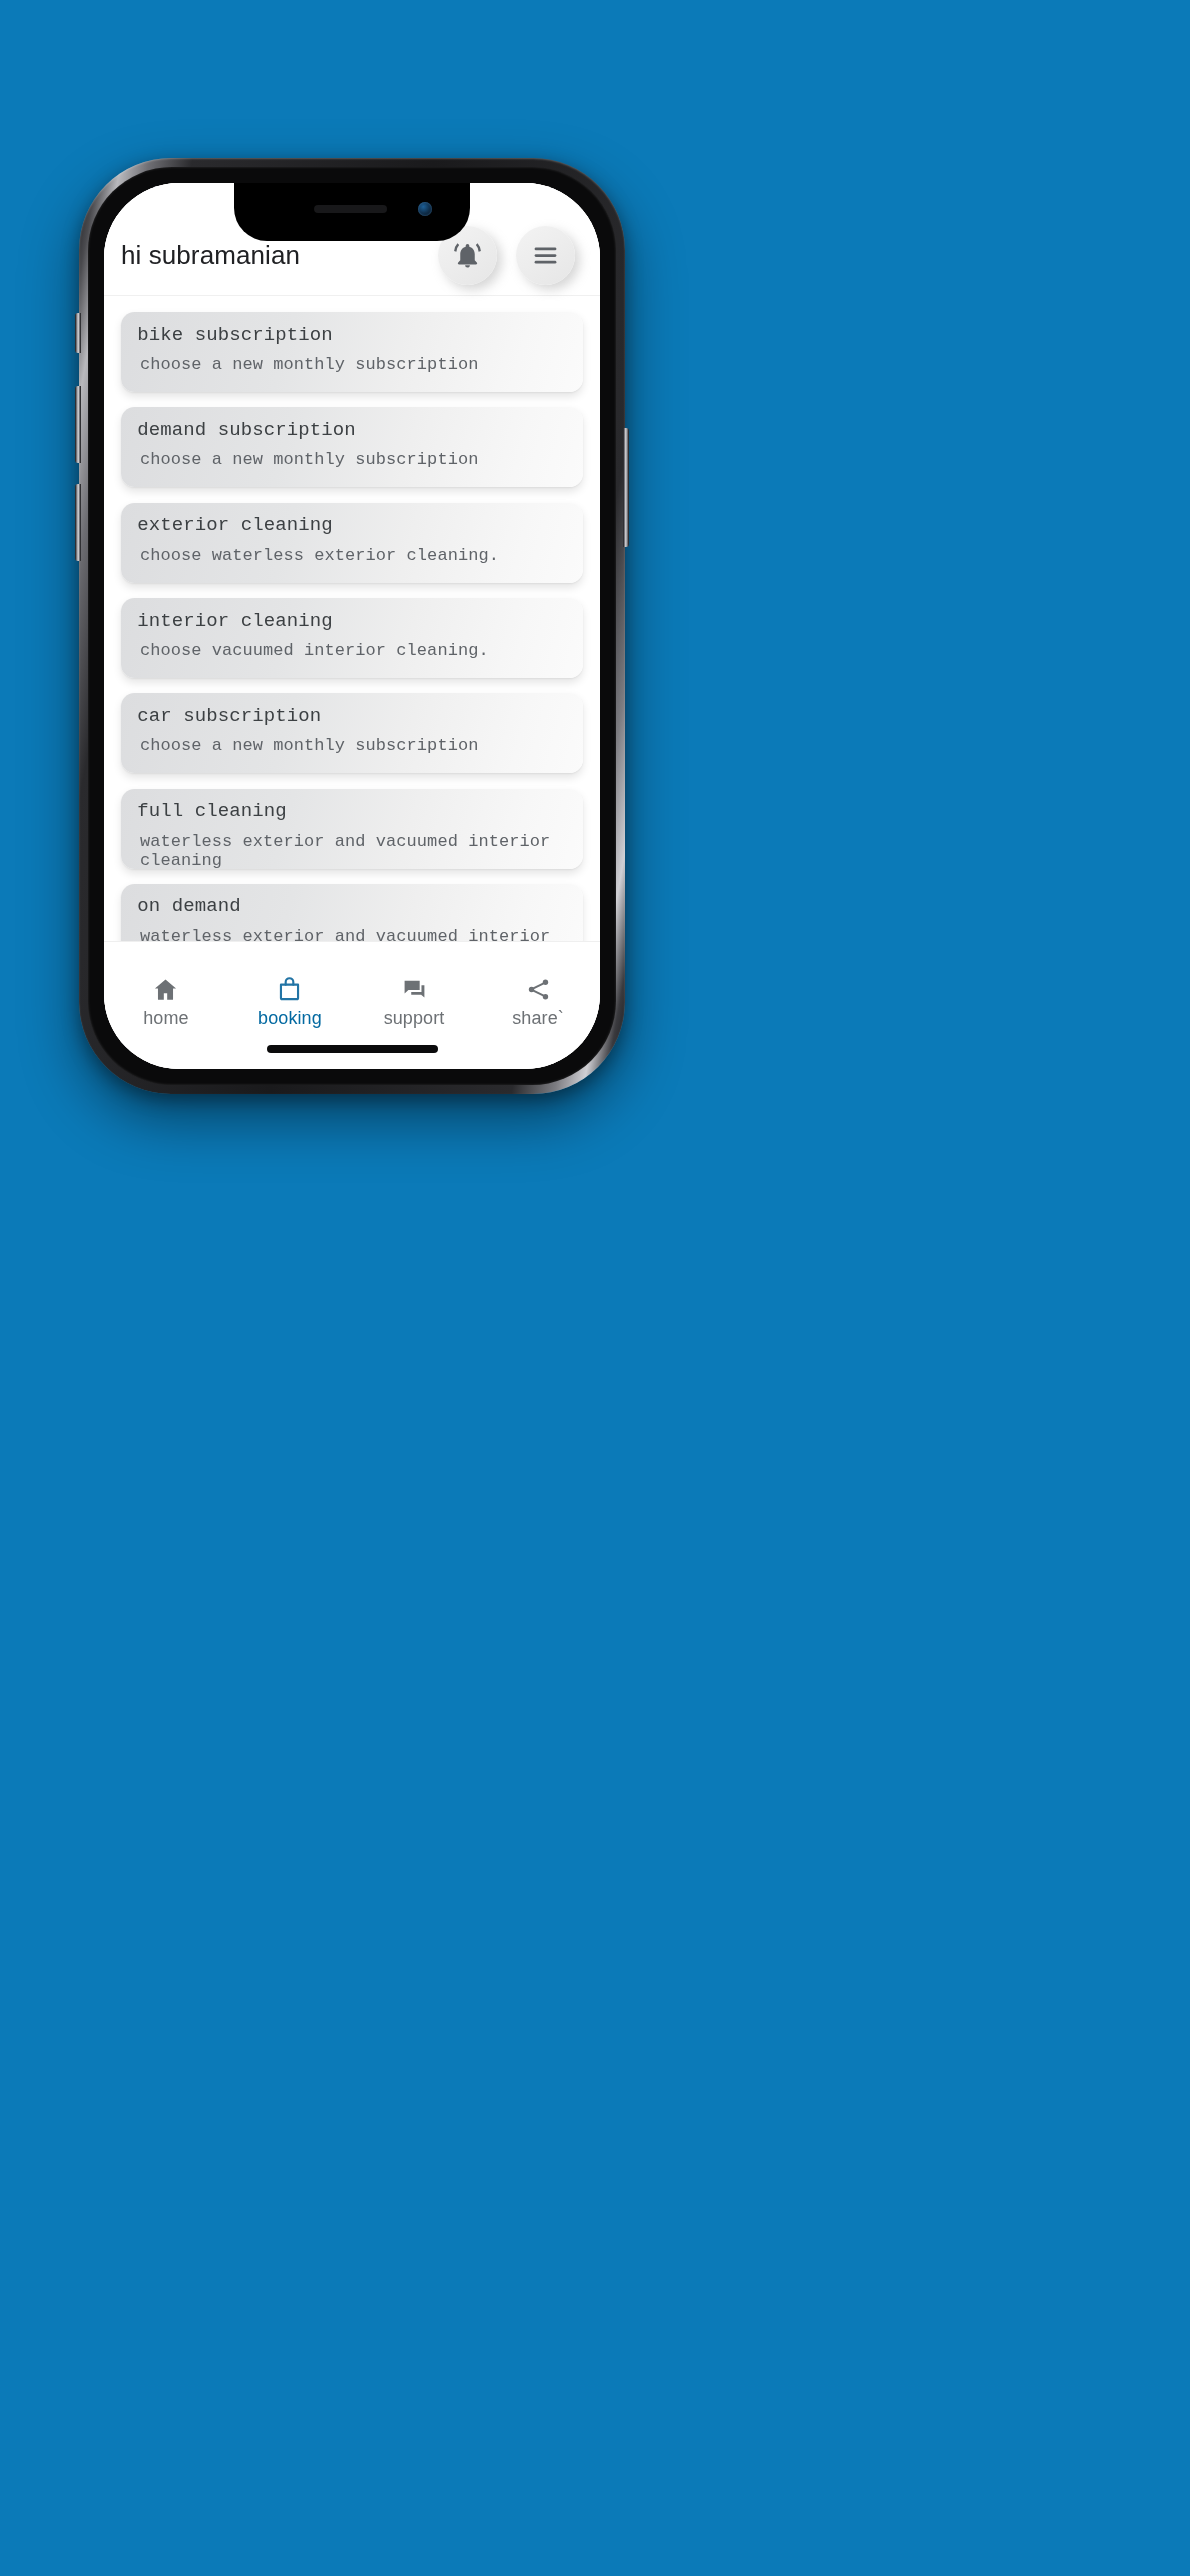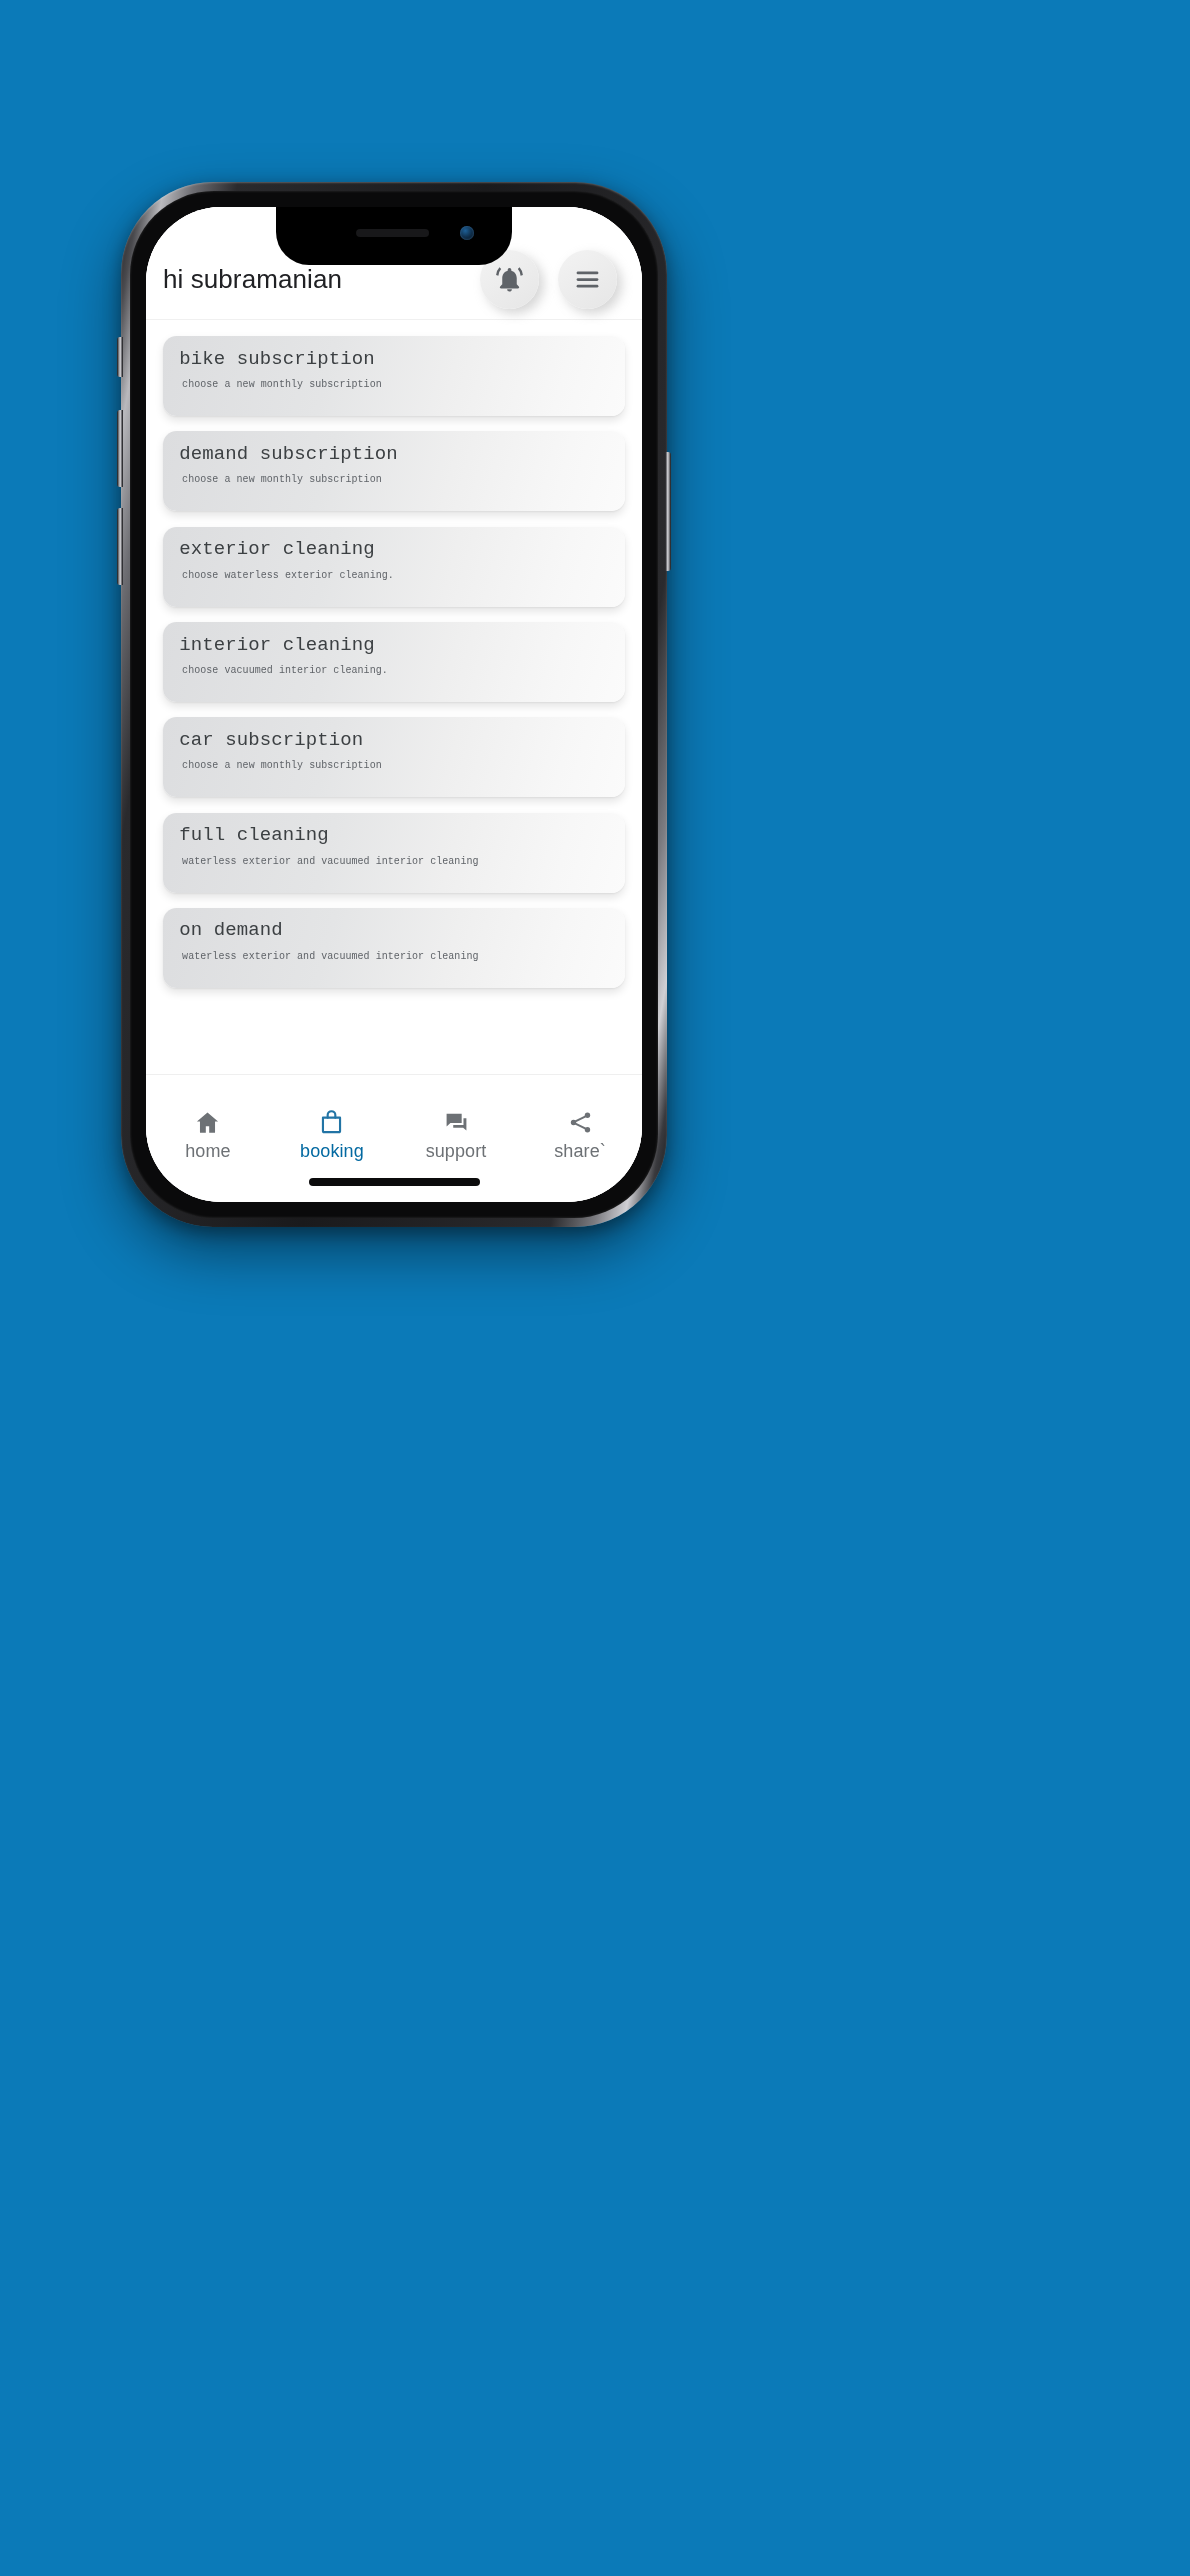--- a/index.html
+++ b/index.html
@@ -9,22 +9,22 @@
     font-family:"Liberation Sans", sans-serif;
   }
   body {
     background:#0b7ab8;
     position:relative;
   }
 
   
   #phone-mockup{
     position:absolute;
-    left:79px; top:182px;
-    width:546px; height:1045px;margin-left:42px;
+    left:79px; top:158px;
+    width:546px; height:936px;
   }
 
   
   .frame-outer{
     position:absolute; inset:0;
     border-radius:92px;
     background:linear-gradient(100deg,
       #0e0e10 0%, #4a4a4e 3%, #b9b9bd 6%, #6e6e73 10%,
       #2a2a2d 16%, #1a1a1c 50%,
       #2a2a2d 84%, #7c7c81 90%, #cfcfd4 94%, #3a3a3e 97%, #0c0c0e 100%);
@@ -150,21 +150,21 @@
   }
   .svc-title{
     font-size:19px;
     font-weight:400;
     color:#3c4043;
     letter-spacing:0.1px;
     line-height:1.15;
   }
   .svc-sub{
     margin-top:8.6px;
-    font-size:10px;
+    font-size:17px;
     font-weight:400;
     color:#5f6368;
     letter-spacing:0.05px;
     padding-left:2.9px;
     line-height:1.15;
   }
 
   
   .bottom-nav{
     flex:0 0 auto;

